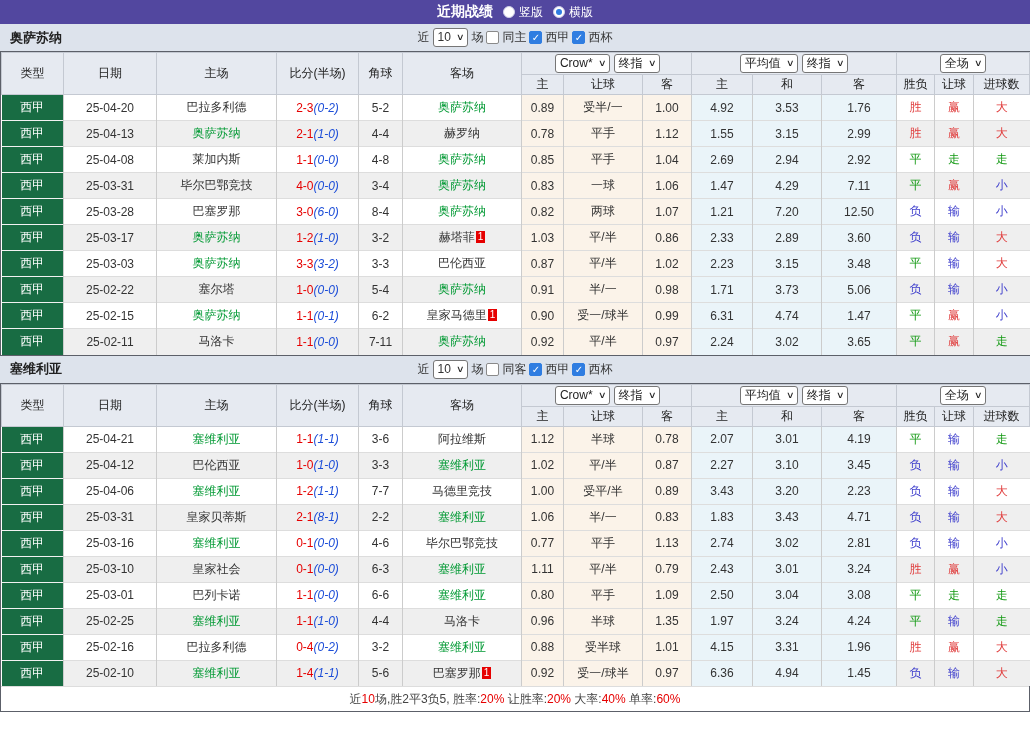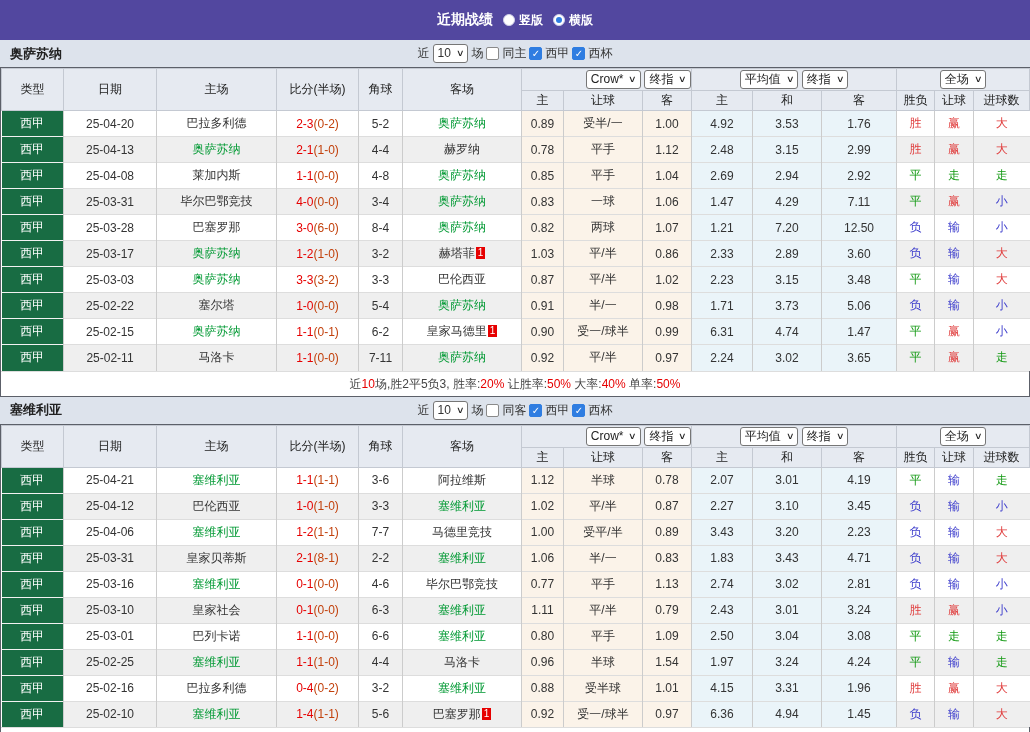--- a/index.html
+++ b/index.html
@@ -3,25 +3,25 @@
 <meta charset="utf-8">
 <style>
   * { margin:0; padding:0; box-sizing:border-box; }
   body {
     width:1030px; background:#fff;
     font-family:"Liberation Sans","DejaVu Sans",sans-serif;
     color:#333; font-size:12px;
   }
   
   .topbar {
-    height:40px; background:var(--topbar_bg,#52479f); color:#fff;
+    height:24px; background:var(--topbar_bg,#52479f); color:#fff;
     display:flex; align-items:center; justify-content:center; gap:10px;
   }
   .topbar .title { font-size:14px; font-weight:bold; }
-  .radio-group { display:flex; align-items:center; gap:4px; font-size:12px;font-weight:bold; }
+  .radio-group { display:flex; align-items:center; gap:4px; font-size:12px; }
   .radio {
     width:12px; height:12px; border-radius:50%; background:#fff;
     display:inline-block; position:relative; border:1px solid #cfcfe8;
   }
   .radio.on::after {
     content:""; position:absolute; left:2px; top:2px; right:2px; bottom:2px;
     border-radius:50%; background:var(--check_blue,#2f7de1);
   }
   
   .section-header {
@@ -48,34 +48,34 @@
   .cb.checked::after { content:"✓"; }
   
   .table-wrap { border:1px solid #5c6069; }
   table { width:100%; border-collapse:collapse; table-layout:fixed; }
   th {
     background:#e6eaf1; font-weight:normal; font-size:12px; color:#222;
     border:1px solid #c4c9d2; padding:1px 0;
   }
   thead tr.group-row th { height:22px; }
   thead tr.sub-row th { height:17px; }
-  th.group-left { text-align:right; padding-left:2px; }
+  th.group-left { text-align:center; padding-left:2px; }
   td {
     text-align:center; height:26px; font-size:12px;
     border-left:1px solid #ccc; border-top:1px solid #ddd;
     overflow:hidden; white-space:nowrap;
   }
   td:first-child { border-left:none; }
   tr.even td { background:var(--stripe,#efefef); }
   tr.odd td { background:#fff; }
   td.col-type { background:var(--type_bg,#186c43) !important; color:#fff; border-top-color:#f2f2f2; }
   td.crow { background:var(--crow_bg,#fbf3e9) !important; }
   td.avg { background:var(--avg_bg,#eaf4f9) !important; }
   .score-main { color:var(--score_red,#e60000); }
-  .score-half { color:#c2410c; }
+  .score-half { color:#1d4ed8;font-style:italic; }
   .subject { color:var(--subject_team,#009933); }
   .t-red { color:var(--win_red,#e03c3c); }
   .t-green { color:var(--draw_green,#149a14); }
   .t-blue { color:var(--lose_blue,#3c3ccc); }
   .badge {
     display:inline-block; background:var(--score_red,#e60000); color:#fff;
     font-size:10px; line-height:12px; padding:0 2px; margin-left:1px;
     vertical-align:1px;
   }
   .summary {
@@ -203,21 +203,21 @@
         <tr class="even">
           <td class="col-type">西甲</td>
           <td>25-04-13</td>
           <td><span class="subject">奥萨苏纳</span></td>
           <td><span class="score-main">2-1</span><span class="score-half">(1-0)</span></td>
           <td>4-4</td>
           <td><span class="">赫罗纳</span></td>
           <td class="crow">0.78</td>
           <td class="crow">平手</td>
           <td class="crow">1.12</td>
-          <td class="avg">2.48</td>
+          <td class="avg">1.55</td>
           <td class="avg">3.15</td>
           <td class="avg">2.99</td>
           <td class="t-red">胜</td>
           <td class="t-red">赢</td>
           <td class="t-red">大</td>
         </tr>
         <tr class="odd">
           <td class="col-type">西甲</td>
           <td>25-04-08</td>
           <td><span class="">莱加内斯</span></td>
@@ -348,21 +348,20 @@
           <td class="crow">0.97</td>
           <td class="avg">2.24</td>
           <td class="avg">3.02</td>
           <td class="avg">3.65</td>
           <td class="t-green">平</td>
           <td class="t-red">赢</td>
           <td class="t-green">走</td>
         </tr>
       </tbody>
 </table>
-<div class="summary" id="summary-0"><span class="">近</span><span class="seg-red">10</span><span class="">场,胜2平5负3, 胜率:</span><span class="seg-red">20%</span><span class=""> 让胜率:</span><span class="seg-red">50%</span><span class=""> 大率:</span><span class="seg-red">40%</span><span class=""> 单率:</span><span class="seg-red">50%</span></div>
 </div>
 
 <div class="section-header">
   <span class="team">塞维利亚</span>
   <span class="section-controls">
     <span>近</span>
     <span class="fake-select">
       <span>10</span>
         <span class="arr">∨</span>
     </span>
@@ -563,21 +562,21 @@
         </tr>
         <tr class="even">
           <td class="col-type">西甲</td>
           <td>25-02-25</td>
           <td><span class="subject">塞维利亚</span></td>
           <td><span class="score-main">1-1</span><span class="score-half">(1-0)</span></td>
           <td>4-4</td>
           <td><span class="">马洛卡</span></td>
           <td class="crow">0.96</td>
           <td class="crow">半球</td>
-          <td class="crow">1.54</td>
+          <td class="crow">1.35</td>
           <td class="avg">1.97</td>
           <td class="avg">3.24</td>
           <td class="avg">4.24</td>
           <td class="t-green">平</td>
           <td class="t-blue">输</td>
           <td class="t-green">走</td>
         </tr>
         <tr class="odd">
           <td class="col-type">西甲</td>
           <td>25-02-16</td>

